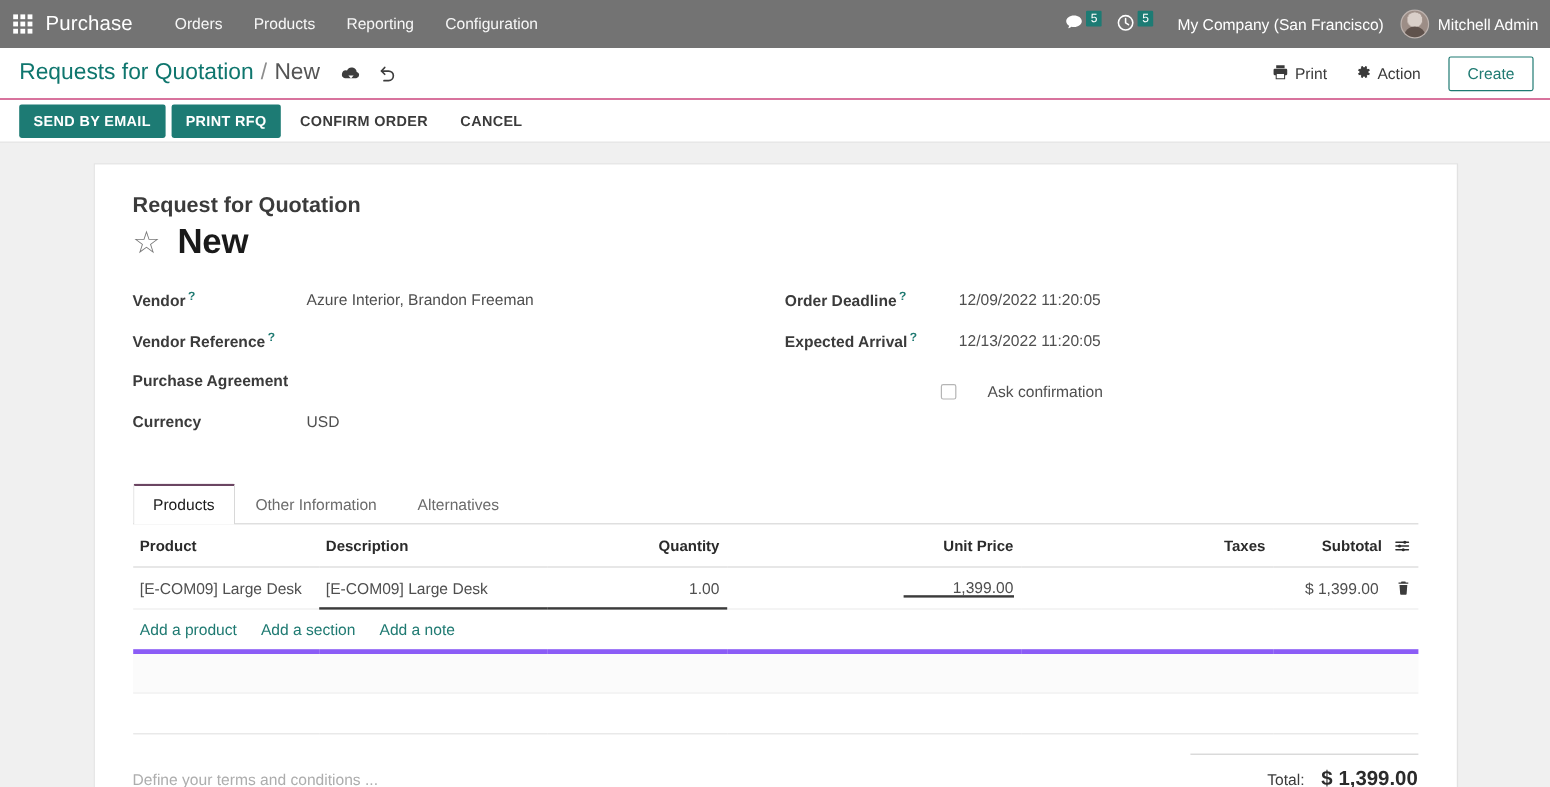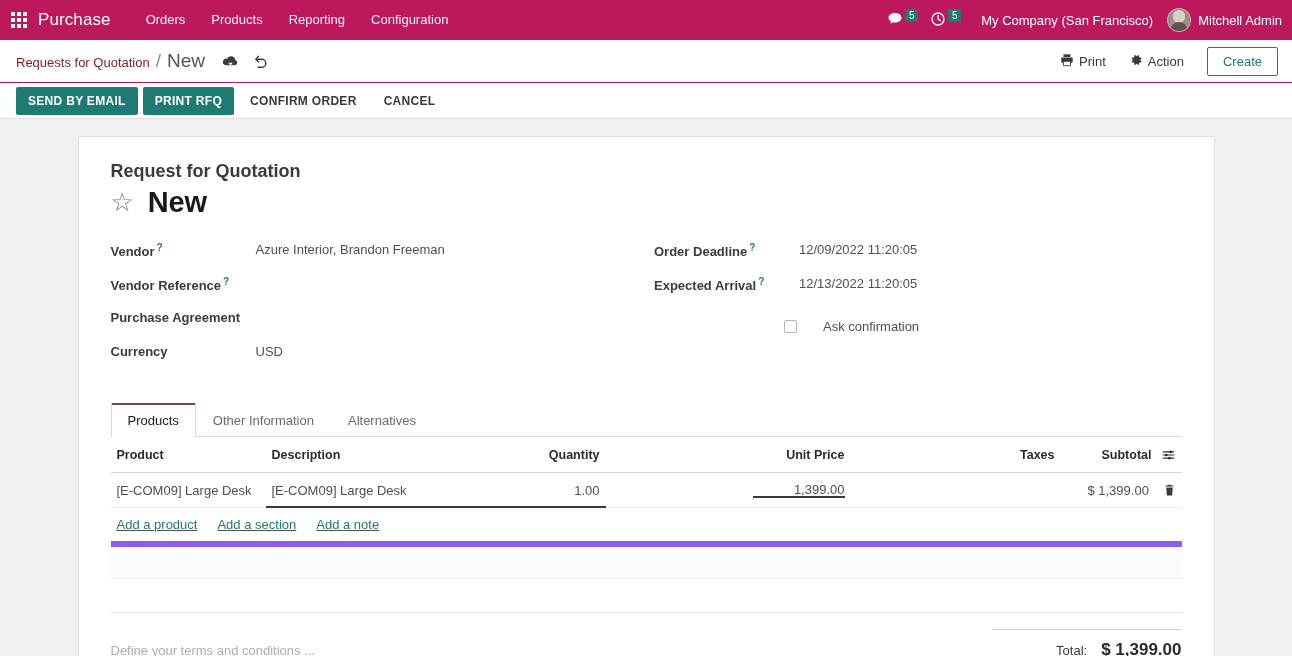--- a/index.html
+++ b/index.html
@@ -6,21 +6,21 @@
   html, body {
     width: 1292px; height: 656px;
     font-family: "Liberation Sans", sans-serif;
     background: #f0f0f0;
     overflow: hidden;
     -webkit-font-smoothing: antialiased;
   }
 
   
   .navbar {
-    height: 40px; background: #be185d;
+    height: 40px; background: #737373;
     display: flex; align-items: center;
     color: #ffffff; font-size: 13px;
     position: relative; z-index: 20;
   }
   .apps-menu {
     width: 38px; height: 40px;
     display: flex; align-items: center; justify-content: center;
     cursor: pointer;
   }
   .apps-grid {
@@ -65,21 +65,21 @@
   
   .control-panel {
     background: #ffffff; border-bottom: 1px solid #dfdfdf;
   }
   .cp-top {
     height: 42px; display: flex; align-items: center;
     padding: 0 14px 0 16px;
   }
   .breadcrumb { display: flex; align-items: baseline; gap: 0; }
   .bc-parent {
-    font-size: 13px; color: #7f1d1d; cursor: pointer; font-weight: 400;
+    font-size: 19px; color: #0f766e; cursor: pointer; font-weight: 400;
   }
   .bc-sep { font-size: 19px; color: #8d8d8d; margin: 0 6px; }
   .bc-current { font-size: 19px; color: #555555; font-weight: 400; }
   .cp-save-icons { display: flex; align-items: center; gap: 14px; margin-left: 17px; }
   .icon-btn {
     cursor: pointer; color: #444; display: inline-flex;
     align-items: center; justify-content: center;
   }
   .cp-right { margin-left: auto; display: flex; align-items: center; gap: 5px; }
   .cp-text-btn {
@@ -218,21 +218,21 @@
   .th-sub-inner { display: flex; align-items: center; justify-content: flex-end; gap: 9px; }
   .opt-icon { cursor: pointer; color: #2b2b2b; display: inline-flex; }
   .cell-editable { cursor: text; }
   .underline-cell { position: relative; }
   .underline-cell::after {
     content: ""; position: absolute; left: 0; right: 0; bottom: -1px;
     height: 2px; background: #3b3b3b;
   }
   .trash-btn { margin-left: 10px; cursor: pointer; color: #3b3b3b; display: inline-flex; vertical-align: -2px; }
   .subtotal-cell { white-space: nowrap; }
-  .add-row td { padding: 9px 6px; border-bottom: 6px solid #8b5cf6; text-decoration: underline; }
+  .add-row td { padding: 9px 6px; border-bottom: 4px solid #8b5cf6; }
   .add-links { display: flex; gap: 20px; }
   .add-link { font-size: 13px; color: #1f7a72; cursor: pointer; }
   .filler-row td { height: 34px; border-bottom: 1px solid #ededed; background: #fbfbfb; }
   .filler-row.blank td { background: #ffffff; border-bottom: 1px solid #e4e4e4; }
 
   
   .sheet-footer { display: flex; padding: 16px 0 22px 0; }
   .terms {
     font-size: 13px; color: #adadad; flex: 1; padding-top: 14px; cursor: text;
   }

